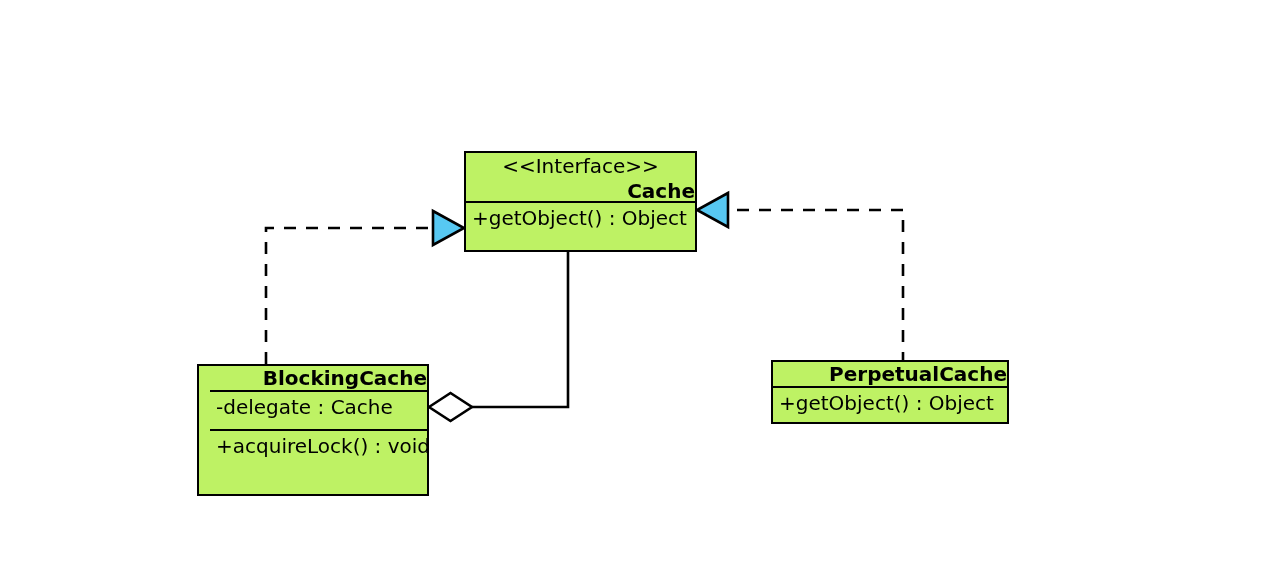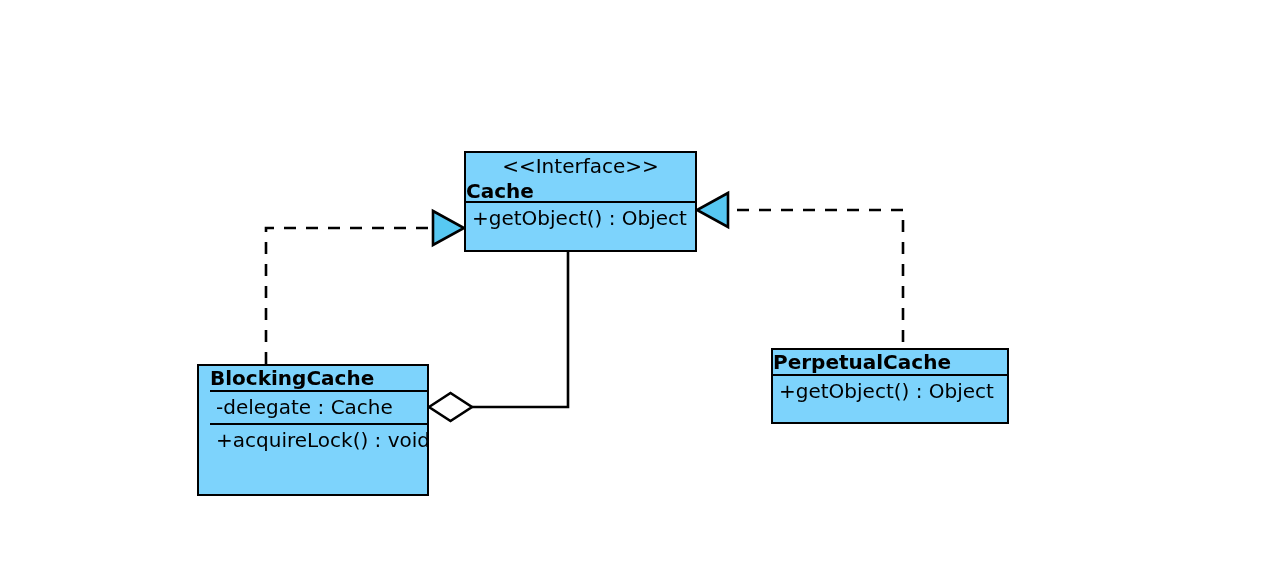--- a/index.html
+++ b/index.html
@@ -21,42 +21,42 @@
     position: absolute;
     left: 0;
     top: 0;
     width: 1280px;
     height: 583px;
   }
   .uml-class {
     position: absolute;
     box-sizing: border-box;
     border: 2px solid #000000;
-    background: #7dd3fc;
+    background: #bef264;
     z-index: 5;
   }
   .compartment {
     box-sizing: border-box;
     padding: 0;
     overflow: hidden;
   }
   .compartment.divided {
     border-top: 2px solid #000000;
   }
   .cls-stereotype {
     text-align: center;
     font-size: 20px;
     font-weight: normal;
     color: #000000;
     line-height: 25px;
     padding-top: 1px;
     white-space: nowrap;
   }
   .cls-name {
-    text-align: left;
+    text-align: right;
     font-size: 20px;
     font-weight: bold;
     color: #000000;
     line-height: 24px;
     white-space: nowrap;
   }
   .member {
     text-align: left;
     font-size: 20px;
     font-weight: normal;
@@ -96,29 +96,29 @@
     </div>
     <div class="compartment divided" style="height:49px;">
       <div class="member">+getObject() : Object</div>
     </div>
   </div>
 
   <div class="uml-class" id="cls-blocking-cache" style="left:197px; top:364px; width:232px; height:132px;padding-left:11px;">
     <div class="compartment" style="height:24px;">
       <div class="cls-name">BlockingCache</div>
     </div>
-    <div class="compartment divided" style="height:33px;">
+    <div class="compartment divided" style="height:39px;">
       <div class="member">-delegate : Cache</div>
     </div>
     <div class="compartment divided" style="height:69px;">
       <div class="member">+acquireLock() : void</div>
     </div>
   </div>
 
-  <div class="uml-class" id="cls-perpetual-cache" style="left:771px; top:348px; width:238px; height:76px;">
+  <div class="uml-class" id="cls-perpetual-cache" style="left:771px; top:360px; width:238px; height:64px;">
     <div class="compartment" style="height:24px;">
       <div class="cls-name">PerpetualCache</div>
     </div>
     <div class="compartment divided" style="height:48px;">
       <div class="member">+getObject() : Object</div>
     </div>
   </div>
 
 </div>
 

